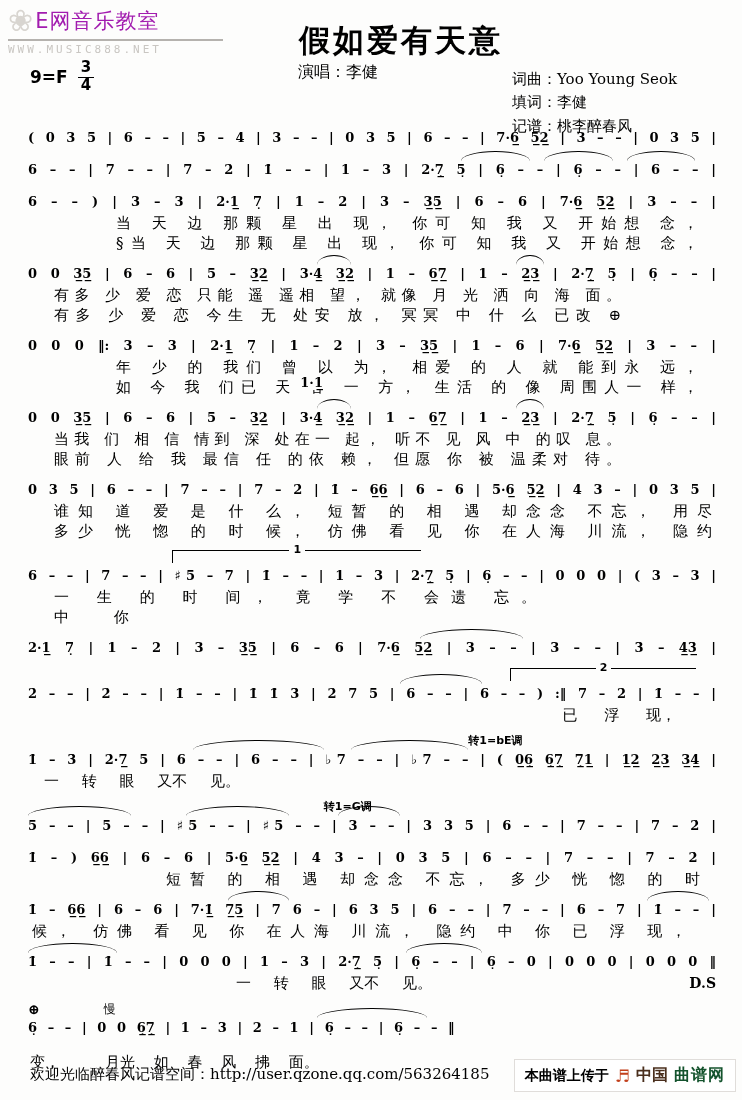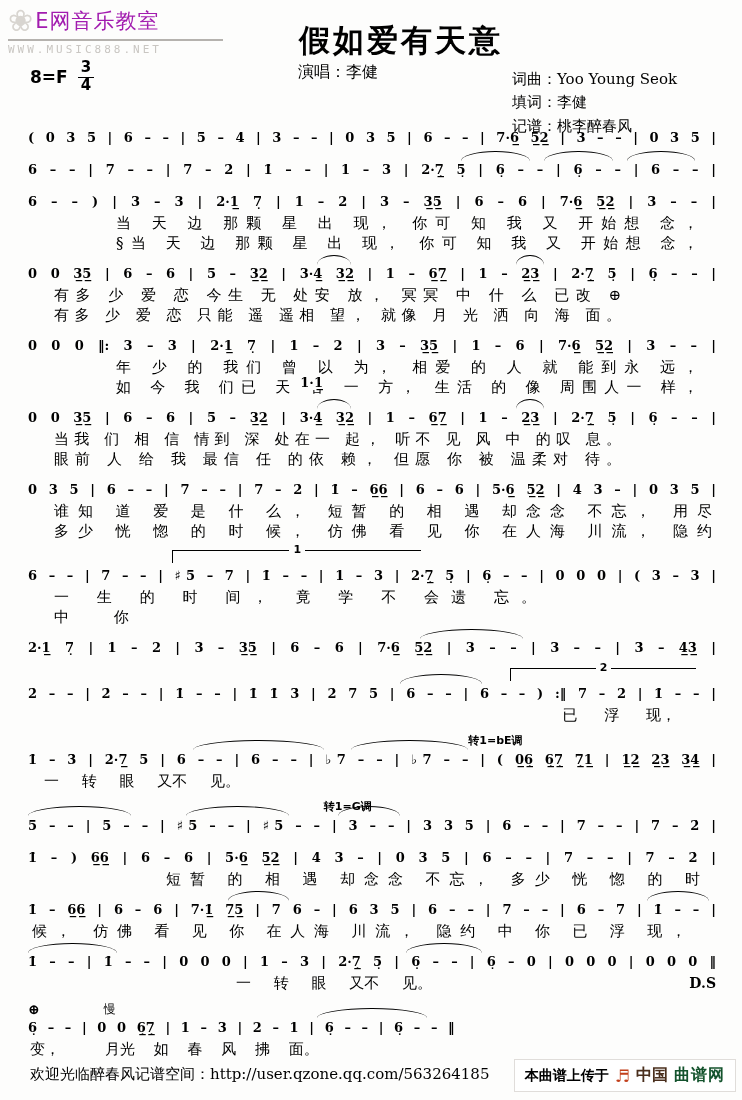--- a/index.html
+++ b/index.html
@@ -33,21 +33,21 @@
   .p-a{padding:0 18px 0 88px;}   
   .p-b{padding:0 95px 0 26px;}   
   .p-c{padding:0 4px 0 26px;}    
   .p-d{padding-right:180px;padding-left:26px;font-family:Liberation Serif, serif;} 
   .p-e{padding-left:26px;word-spacing:40px;}   
   .p-f{padding-right:40px;word-spacing:22px;}  
   .p-g{padding-left:16px;word-spacing:18px;}   
   .p-h{padding:0 16px 0 138px;}  
   .p-i{padding:0 30px 0 4px;}    
   .p-j{padding-left:208px;word-spacing:18px;}  
-  .p-k{padding-left:2px;word-spacing:14px;}    
+  .p-k{padding-left:2px;word-spacing:14px;margin-top:13px;}    
   .lyr-row{display:flex;justify-content:space-between;font-size:15px;line-height:20px;}
   .ds{font-weight:bold;font-size:14px;}
   .arc{position:absolute;height:9px;border-top:1.6px solid #000;
        border-radius:50% 50% 0 0/100% 100% 0 0;top:-7px;}
   .arc.in{top:6px;}
   .volta{position:absolute;top:0;height:12px;border-top:1.2px solid #000;border-left:1.2px solid #000;
          font-size:11px;font-weight:bold;font-family:"DejaVu Sans",sans-serif;text-align:center;}
   .volta span{position:relative;top:-8px;background:#fdfdfc;padding:0 4px;}
   .v1{left:21%;width:36%;}
   .v2{left:70%;width:27%;}
@@ -78,21 +78,21 @@
       <span class="logo-icon">❀</span>
       <span class="logo-text">E网音乐教室</span>
     </div>
     <div class="logo-line"></div>
     <div class="logo-url">WWW.MUSIC888.NET</div>
   </div>
 
   <div class="title">假如爱有天意</div>
 
   <div class="keysig">
-    <span>8=F</span>
+    <span>9=F</span>
     <span class="timesig">
       <span class="t">3</span>
       <span>4</span>
     </span>
   </div>
 
   <div class="singer">演唱：李健</div>
 
   <div class="credits">
     <div>词曲：Yoo Young Seok</div>
@@ -116,22 +116,22 @@
     <div class="sys">
       <div class="notes">6 – – ) | 3 – 3 | 2·1̲ 7̣ | 1 – 2 | 3 – 3̲5̲ | 6 – 6 | 7·6̲ 5̲2̲ | 3 – – |</div>
       <div class="lyr p-a">当 天 边 那颗 星 出 现， 你可 知 我 又 开始想 念，</div>
       <div class="lyr p-a">§当 天 边 那颗 星 出 现， 你可 知 我 又 开始想 念，</div>
     </div>
 
     <div class="sys">
       <i class="arc" style="left:42%;width:5%"></i>
       <i class="arc" style="left:71%;width:4%"></i>
       <div class="notes">0 0 3̲5̲ | 6 – 6 | 5 – 3̲2̲ | 3·4̲ 3̲2̲ | 1 – 6̲7̲ | 1 – 2̲3̲ | 2·7̲̣ 5̣ | 6̣ – – |</div>
+      <div class="lyr p-b">有多 少 爱 恋 只能 遥 遥相 望， 就像 月 光 洒 向 海 面。</div>
       <div class="lyr p-b">有多 少 爱 恋 今生 无 处安 放， 冥冥 中 什 么 已改 ⊕</div>
-      <div class="lyr p-b">有多 少 爱 恋 只能 遥 遥相 望， 就像 月 光 洒 向 海 面。</div>
     </div>
 
     <div class="sys">
       <div class="notes">0 0 0 ‖: 3 – 3 | 2·1̲ 7̣ | 1 – 2 | 3 – 3̲5̲ | 1 – 6 | 7·6̲ 5̲2̲ | 3 – – |</div>
       <span class="ossia">1·1̲</span>
       <div class="lyr p-a">年 少 的 我们 曾 以 为， 相爱 的 人 就 能到永 远，</div>
       <div class="lyr p-a">如 今 我 们已 天 各 一 方， 生活 的 像 周围人一 样，</div>
     </div>
 
     <div class="sys">

